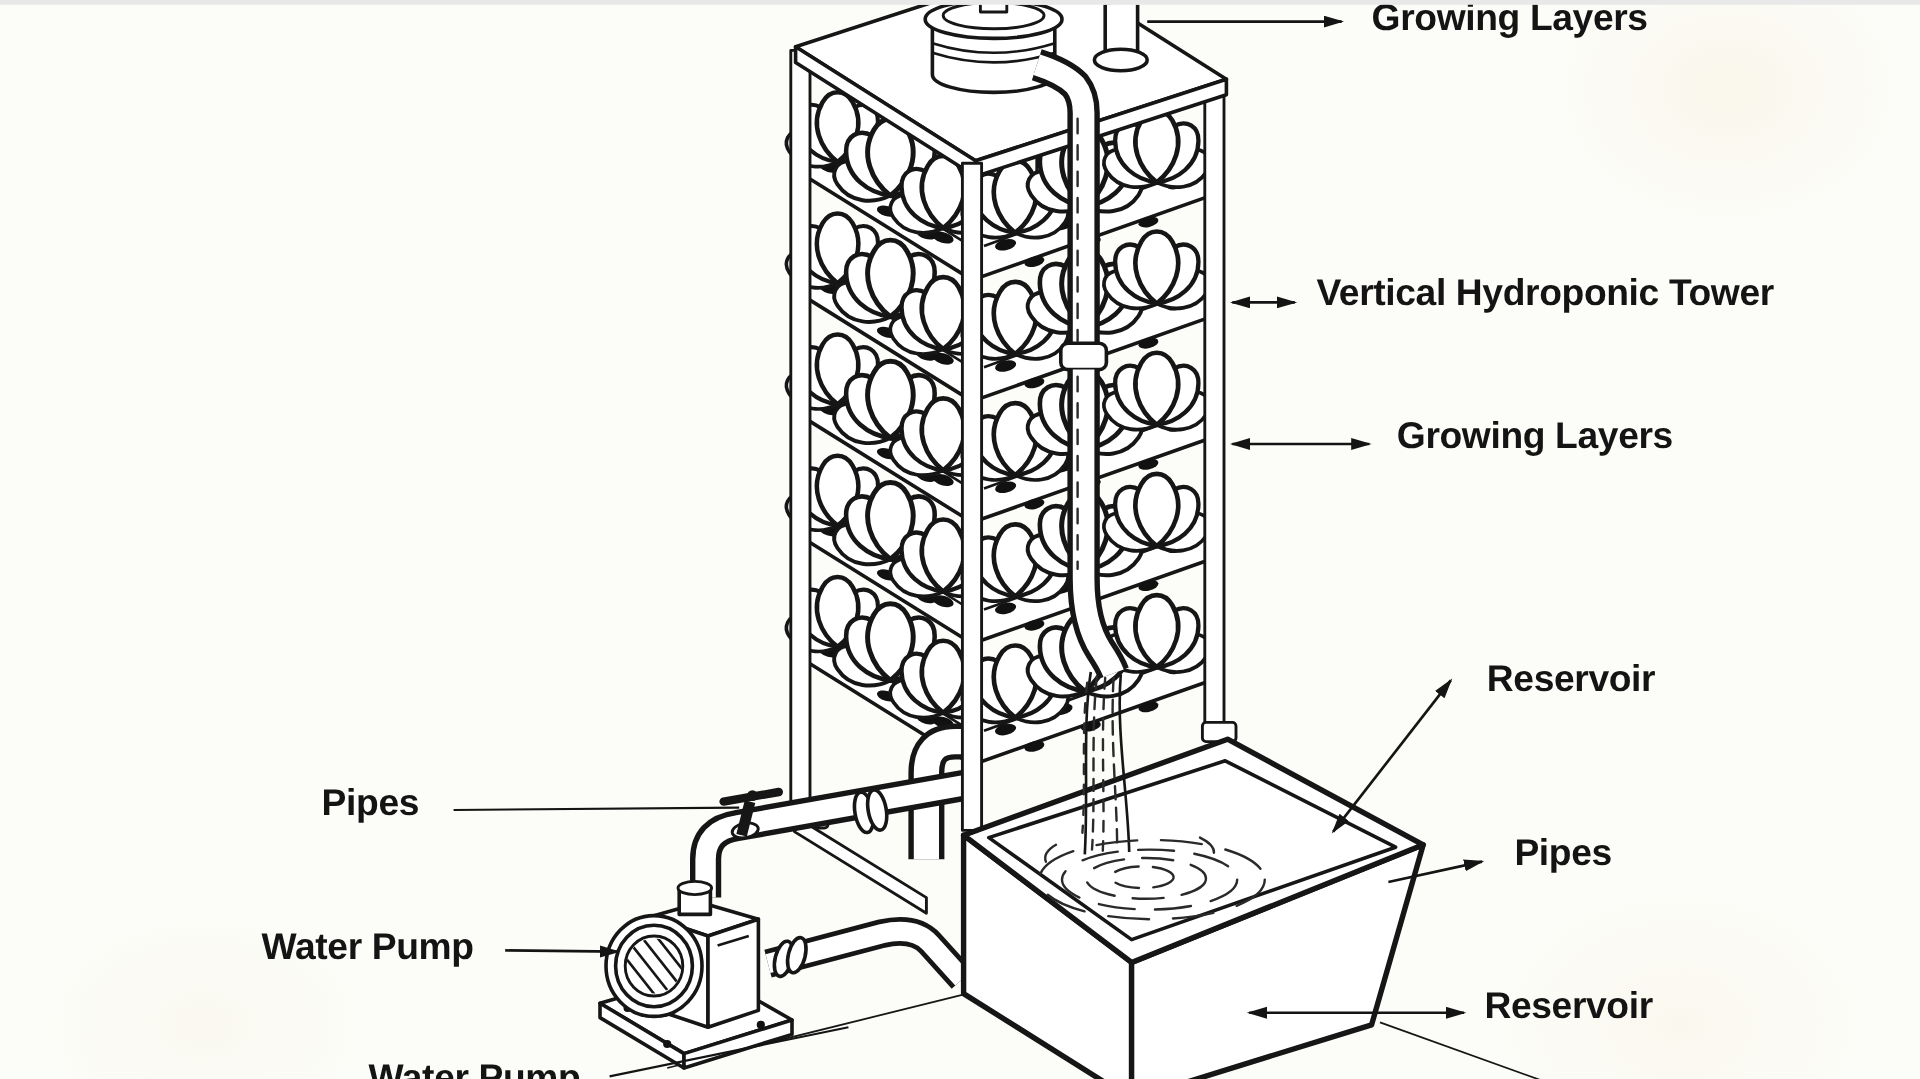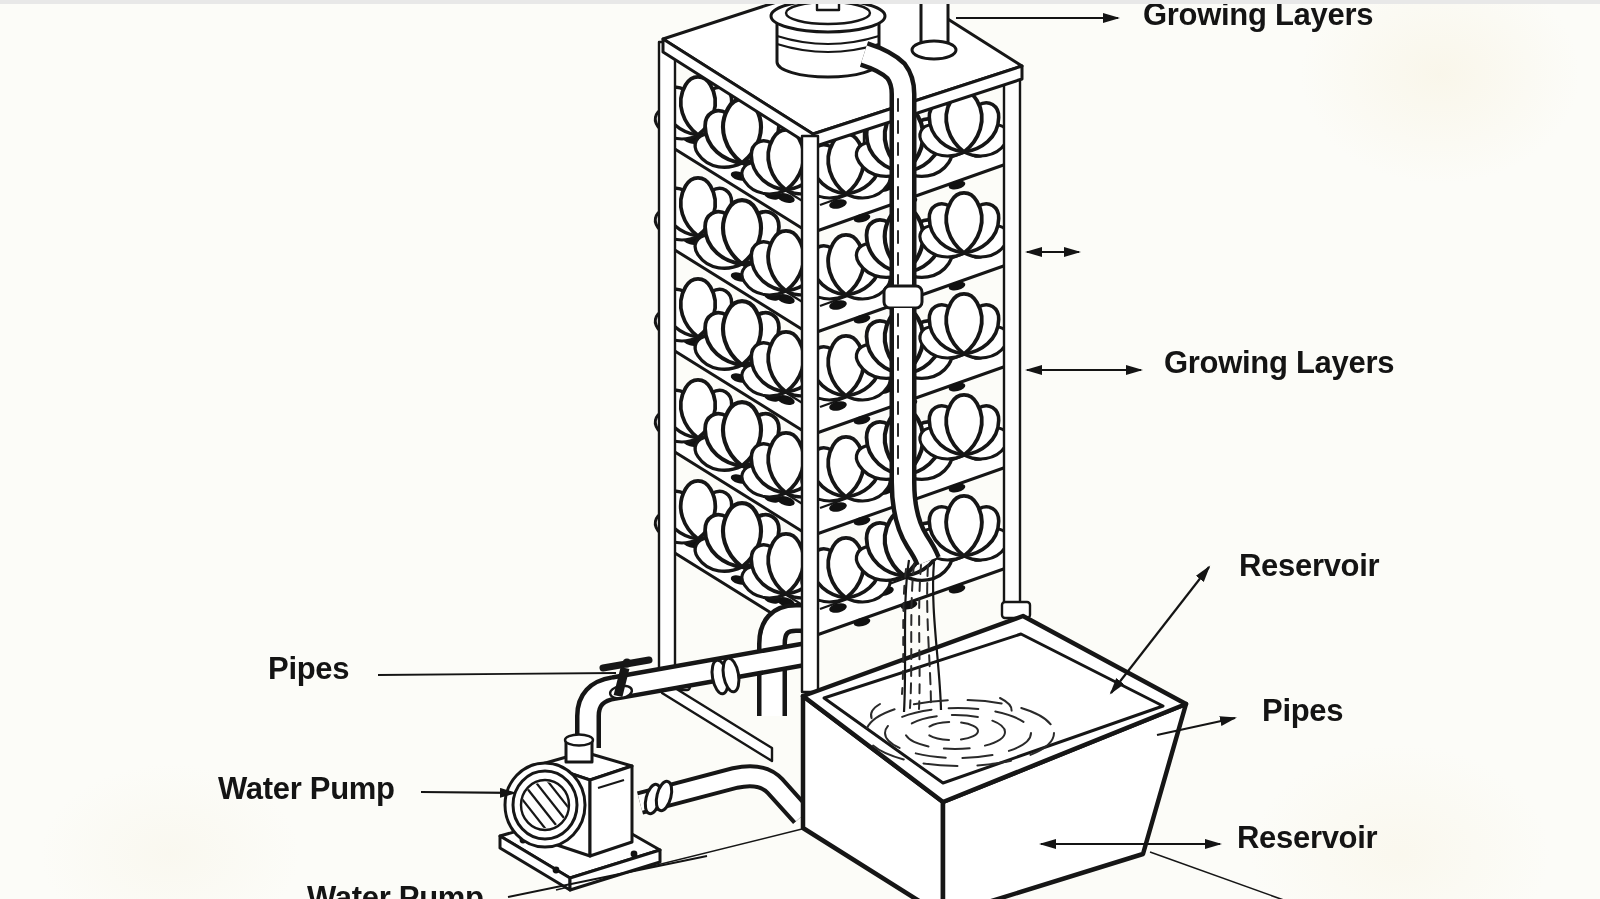--- a/index.html
+++ b/index.html
@@ -237,20 +237,21 @@
       <line x1="1111" y1="689" x2="1209" y2="563" marker-start="url(#ah)" marker-end="url(#ah)"></line>
       <line x1="1157" y1="731" x2="1235" y2="714" marker-end="url(#ah)"></line>
       <line x1="1041" y1="840" x2="1220" y2="840" marker-start="url(#ah)" marker-end="url(#ah)"></line>
       <line x1="378" y1="671" x2="616" y2="669" stroke-width="1.8"></line>
       <line x1="421" y1="788" x2="515" y2="789" marker-end="url(#ah)"></line>
       <line x1="508" y1="893" x2="707" y2="852" stroke-width="1.8"></line>
     </g>
   </svg>
 
   <div class="label" style="left:1143px;top:-6px;">Growing Layers</div>
+  <div class="label" style="left:1097px;top:223px;">Vertical Hydroponic Tower</div>
   <div class="label" style="left:1164px;top:342px;">Growing Layers</div>
   <div class="label" style="left:1239px;top:545px;">Reservoir</div>
   <div class="label" style="left:1262px;top:690px;">Pipes</div>
   <div class="label" style="left:1237px;top:817px;">Reservoir</div>
   <div class="label" style="left:268px;top:648px;">Pipes</div>
   <div class="label" style="left:218px;top:768px;">Water Pump</div>
   <div class="label" style="left:307px;top:877px;">Water Pump</div>
 </div>
 
 </body></html>

